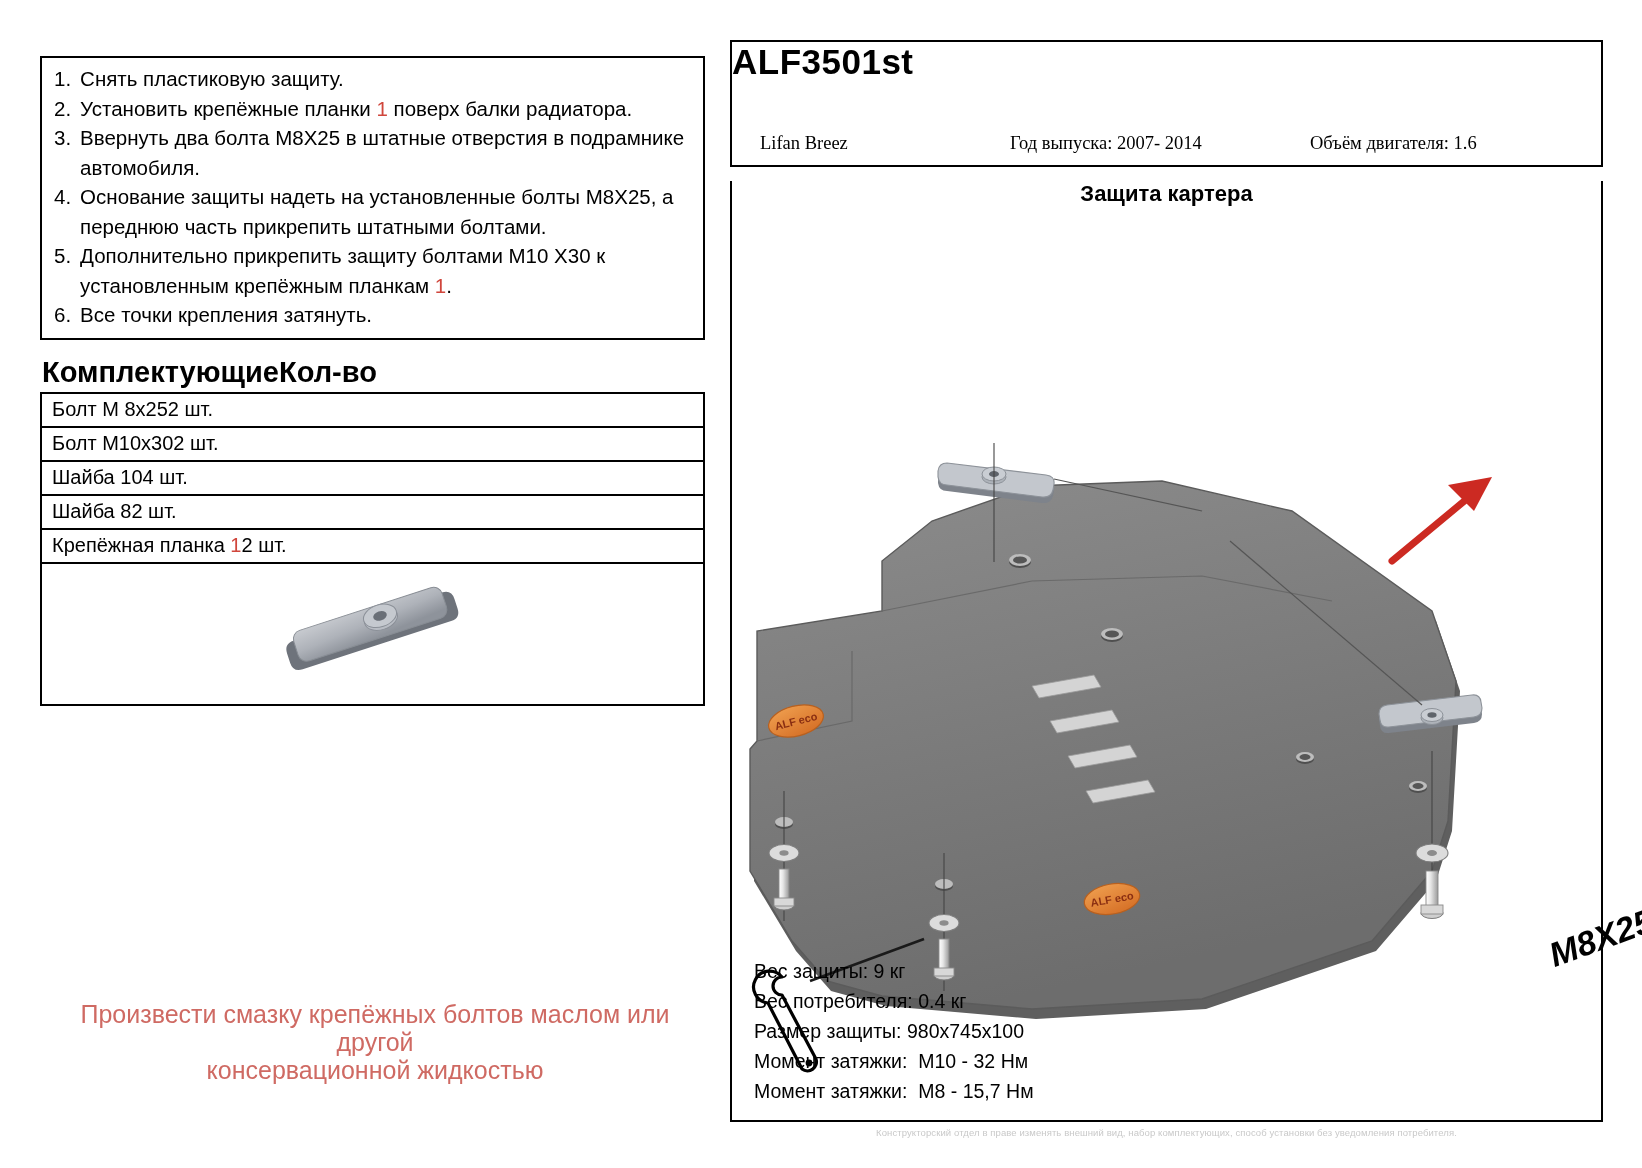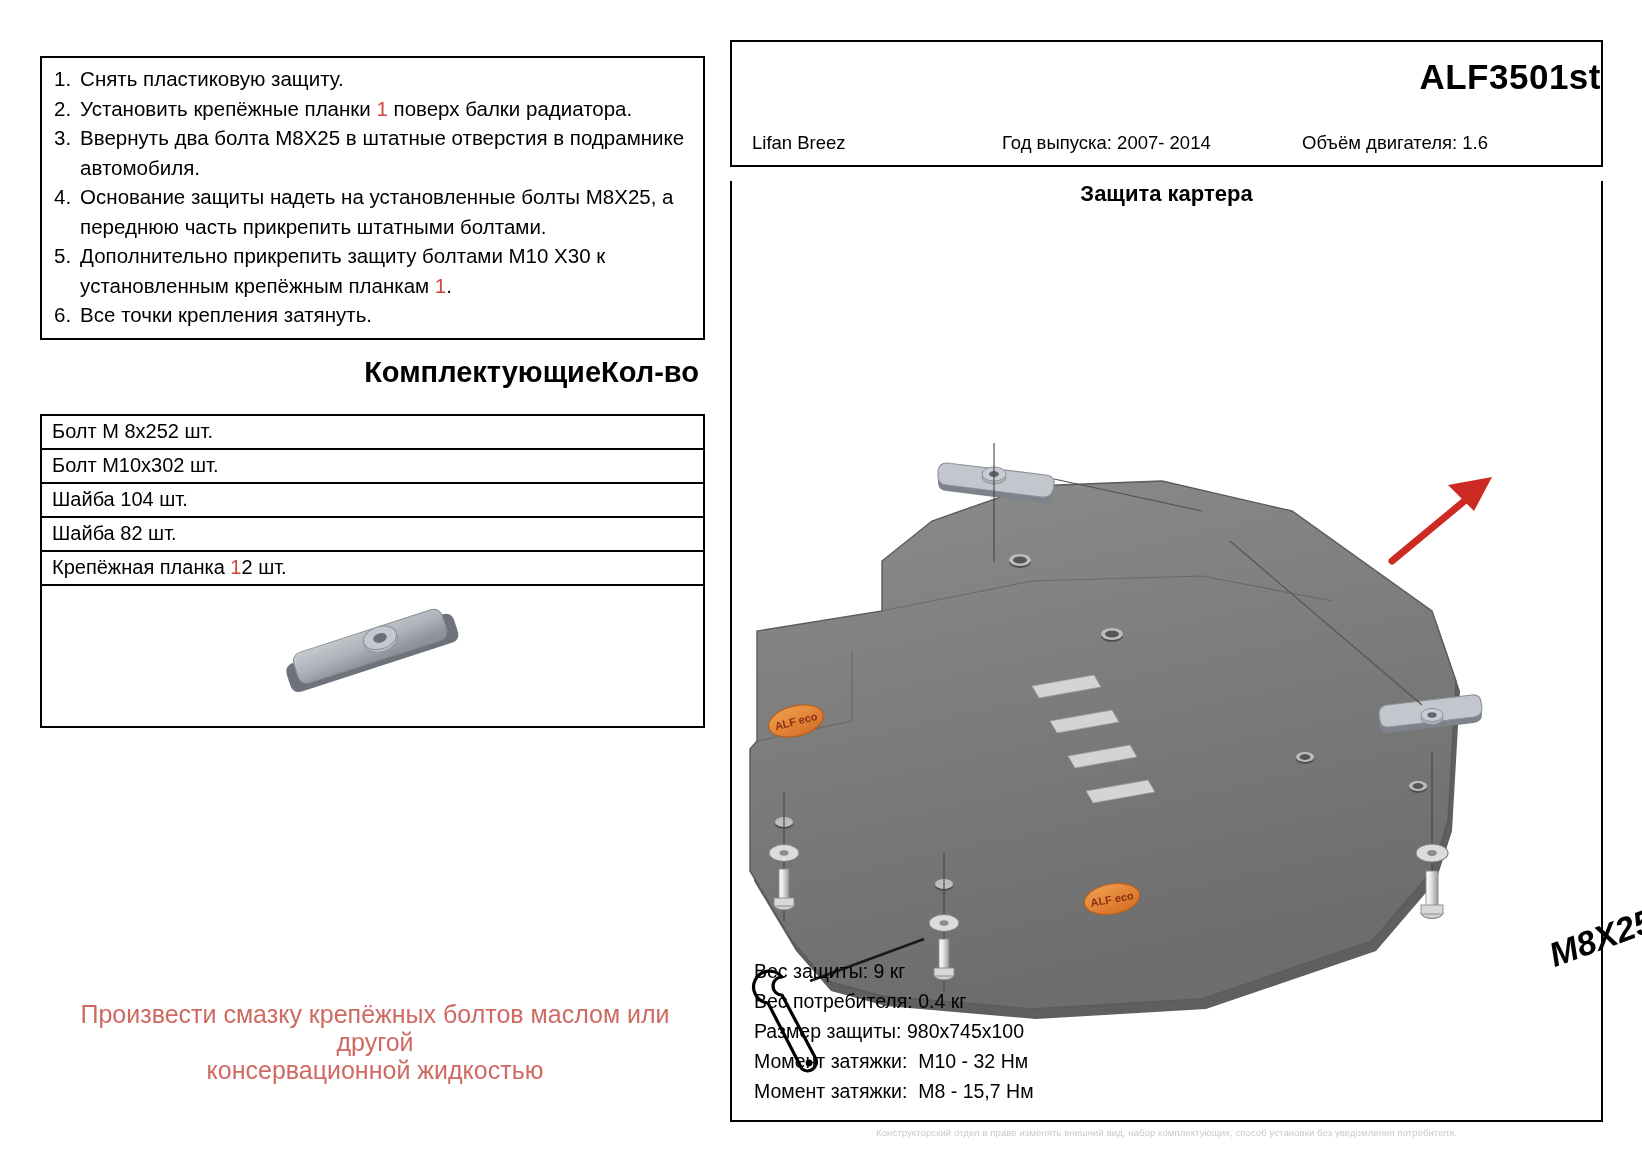--- a/index.html
+++ b/index.html
@@ -46,24 +46,24 @@
   .instr-num {
     flex: 0 0 auto;
     margin-right: 9px;
   }
   .instr-text { flex: 1 1 auto; }
   .ref1 { color: #d0463c; }
 
   
   #components-header {
     display: flex;
-    justify-content: flex-end;
+    justify-content: flex-start;
     align-items: baseline;
     margin-top: 16px;
-    margin-bottom: 25px;
+    margin-bottom: 3px;
     padding: 0 6px 0 2px;
   }
   #components-header .ch-title {
     font-size: 29px;
     font-weight: bold;
   }
   #components-header .ch-qty {
     font-size: 29px;
     font-weight: bold;
   }
@@ -109,33 +109,33 @@
     box-sizing: border-box;
   }
   #header-box {
     border: 2px solid #000;
     border-bottom: 2px solid #000;
     height: 127px;
     box-sizing: border-box;
     position: relative;
   }
   #art-code {
-    text-align: right;
+    text-align: left;
     font-size: 35px;
     font-weight: bold;
-    margin-top: 15px;
     letter-spacing: 0.5px;
   }
   #header-meta {
     position: absolute;
     bottom: 11px;
-    left: 0;
+    left: 8px;
     right: 0;
     display: flex;
     font-size: 18.5px;
+    font-family: Liberation Serif, serif;
   }
   #header-meta .hm-car { width: 270px; padding-left: 20px; box-sizing: border-box;}
   #header-meta .hm-year { width: 300px; }
   #header-meta .hm-vol { flex: 1; }
 
   #body-box {
     border: 2px solid #000;
     border-top: none;
     height: 941px;
     box-sizing: border-box;

